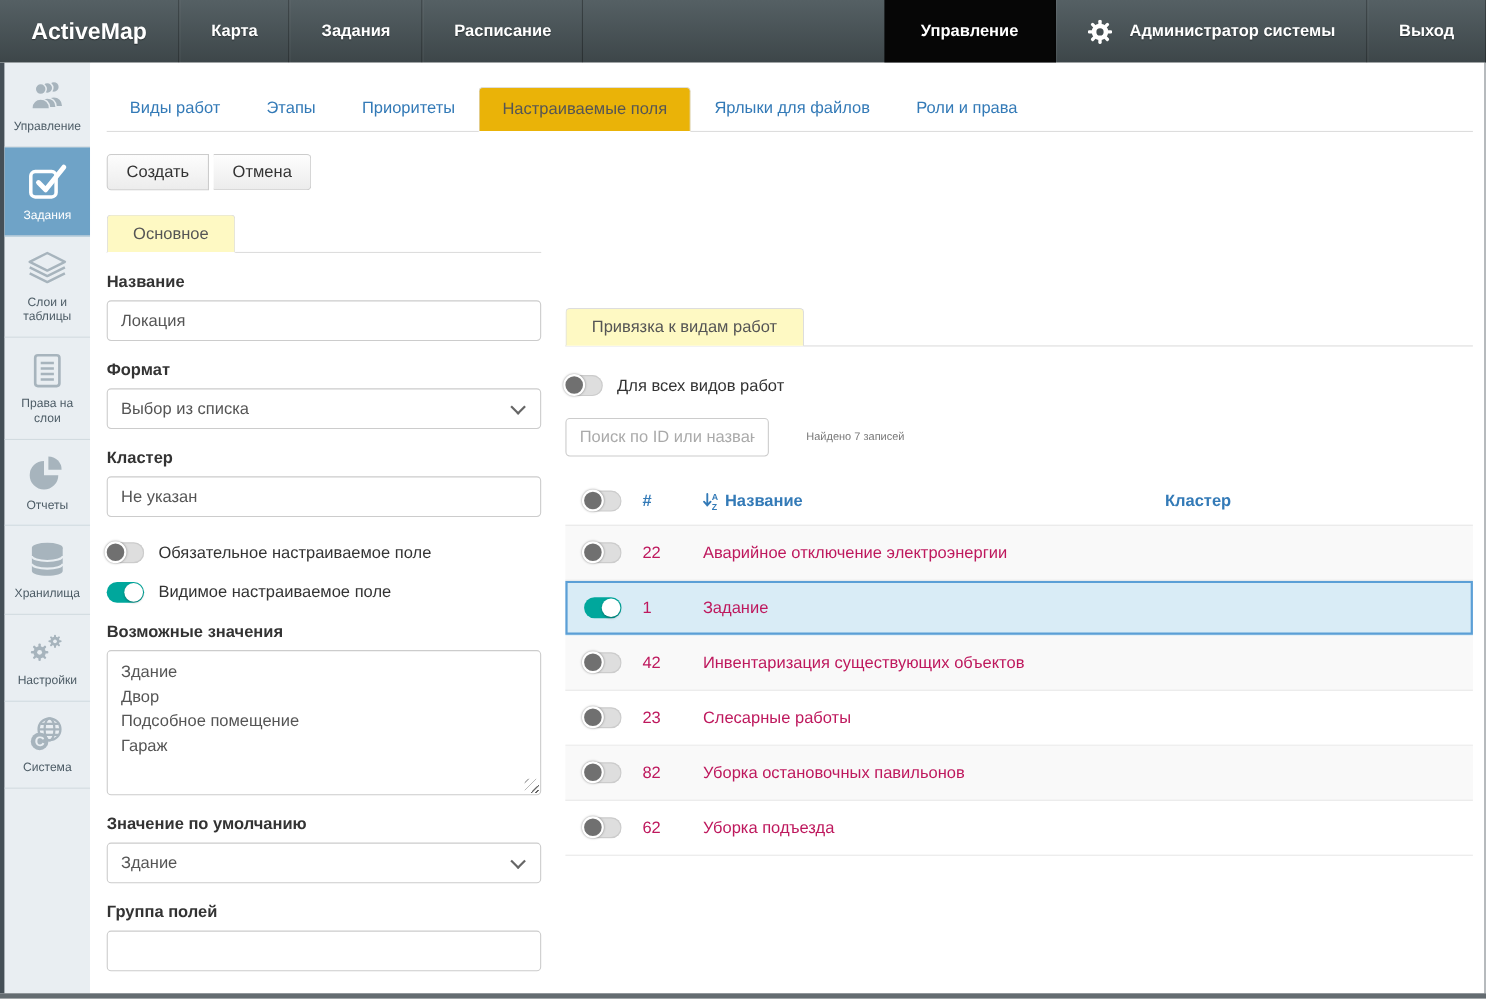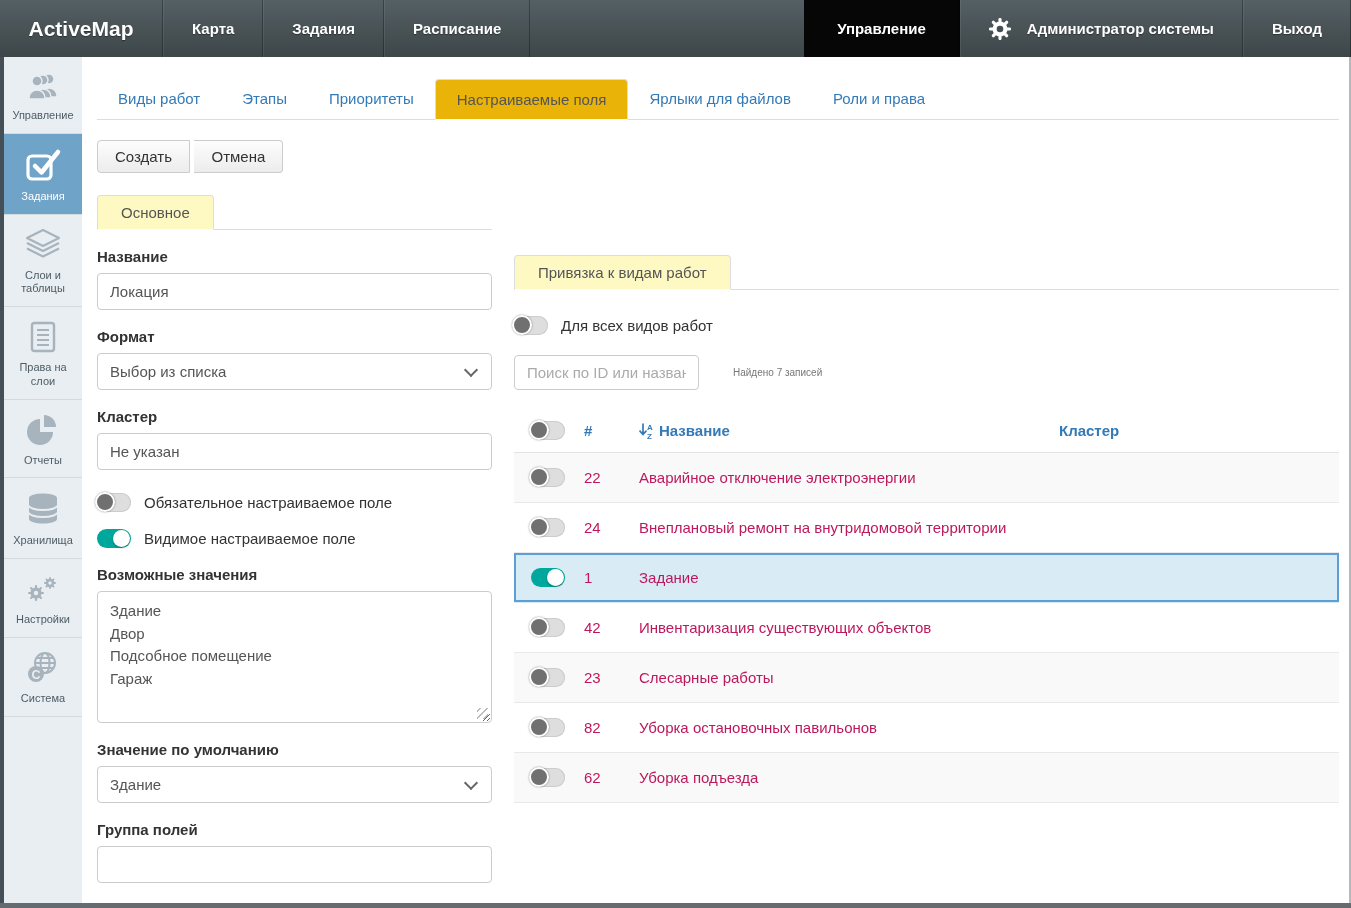--- a/index.html
+++ b/index.html
@@ -413,26 +413,20 @@
             <div class="c-cluster">Кластер</div>
           </div>
 
           <div class="tbody">
             <div class="trow">
               <div class="c-toggle"><span class="switch off"><span class="knob"></span></span></div>
               <div class="c-id">22</div>
               <div class="c-name">Аварийное отключение электроэнергии</div>
               <div class="c-cluster"></div>
             </div>
-            <div class="trow">
-              <div class="c-toggle"><span class="switch off"><span class="knob"></span></span></div>
-              <div class="c-id">24</div>
-              <div class="c-name">Внеплановый ремонт на внутридомовой территории</div>
-              <div class="c-cluster"></div>
-            </div>
             <div class="trow selected">
               <div class="c-toggle"><span class="switch on"><span class="knob"></span></span></div>
               <div class="c-id">1</div>
               <div class="c-name">Задание</div>
               <div class="c-cluster"></div>
             </div>
             <div class="trow">
               <div class="c-toggle"><span class="switch off"><span class="knob"></span></span></div>
               <div class="c-id">42</div>
               <div class="c-name">Инвентаризация существующих объектов</div>

